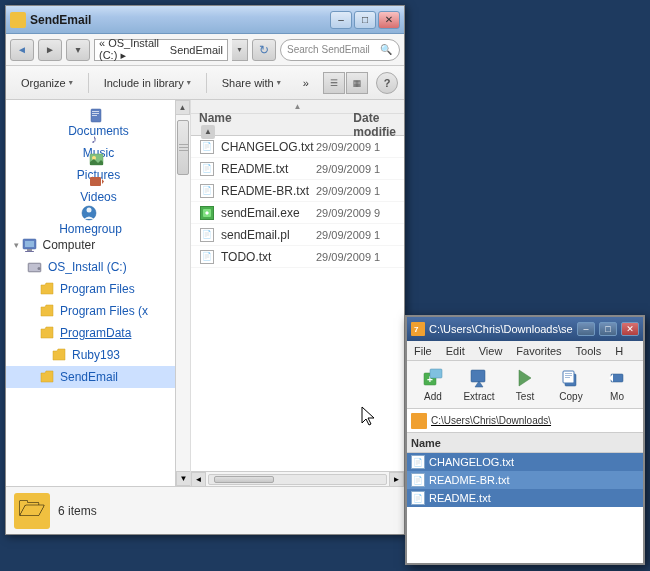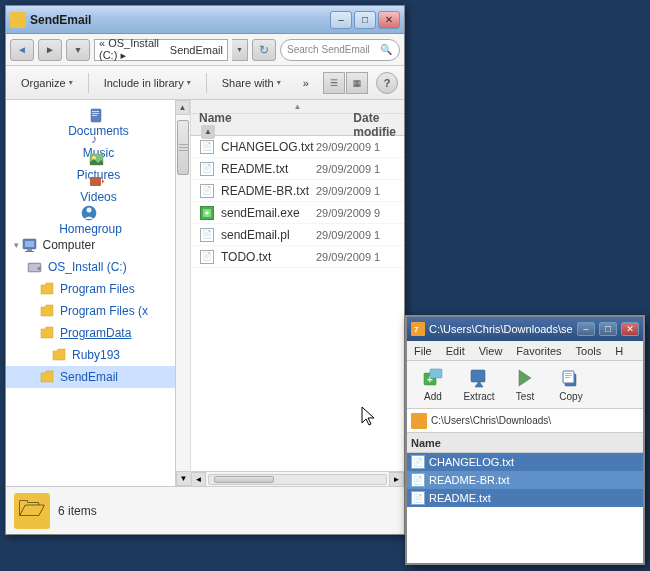--- a/index.html
+++ b/index.html
@@ -454,20 +454,21 @@
 
     
     .zip-address {
       height: 24px;
       background: white;
       border-bottom: 1px solid #ccc;
       display: flex;
       align-items: center;
       padding: 0 4px;
       gap: 4px;
+      text-decoration: underline;
     }
 
     .zip-addr-icon {
       width: 16px; height: 16px;
       background: #f0a030;
       border-radius: 1px;
     }
 
     .zip-addr-text {
       font-size: 10px;
@@ -864,20 +865,29 @@
         <svg width="22" height="22" viewBox="0 0 22 22">
             <rect x="5" y="7" width="11" height="12" rx="1" fill="#4a7ab5" stroke="#2c5a8a" stroke-width="0.5"></rect>
             <rect x="3" y="4" width="11" height="12" rx="1" fill="white" stroke="#4a7ab5" stroke-width="1"></rect>
             <rect x="5" y="6" width="7" height="1" fill="#4a7ab5" opacity="0.5"></rect>
             <rect x="5" y="8" width="7" height="1" fill="#4a7ab5" opacity="0.5"></rect>
             <rect x="5" y="10" width="5" height="1" fill="#4a7ab5" opacity="0.5"></rect>
           </svg>
       </div>
       <span>Copy</span>
     </div>
+    <div class="zip-tool-btn">
+      <div class="zip-tool-icon">
+        <svg width="22" height="22" viewBox="0 0 22 22">
+            <rect x="5" y="7" width="12" height="8" rx="1" fill="#4a7ab5" stroke="#2c5a8a" stroke-width="0.5"></rect>
+            <polygon points="3,11 7,7 7,15" fill="white"></polygon>
+          </svg>
+      </div>
+      <span>Mo</span>
+    </div>
   </div>
 
   <div class="zip-address">
     <div class="zip-addr-icon"></div>
     <span class="zip-addr-text">C:\Users\Chris\Downloads\</span>
   </div>
 
   <div class="zip-file-list">
     <div class="zip-list-header">
       <span class="zip-col-name">Name</span>

